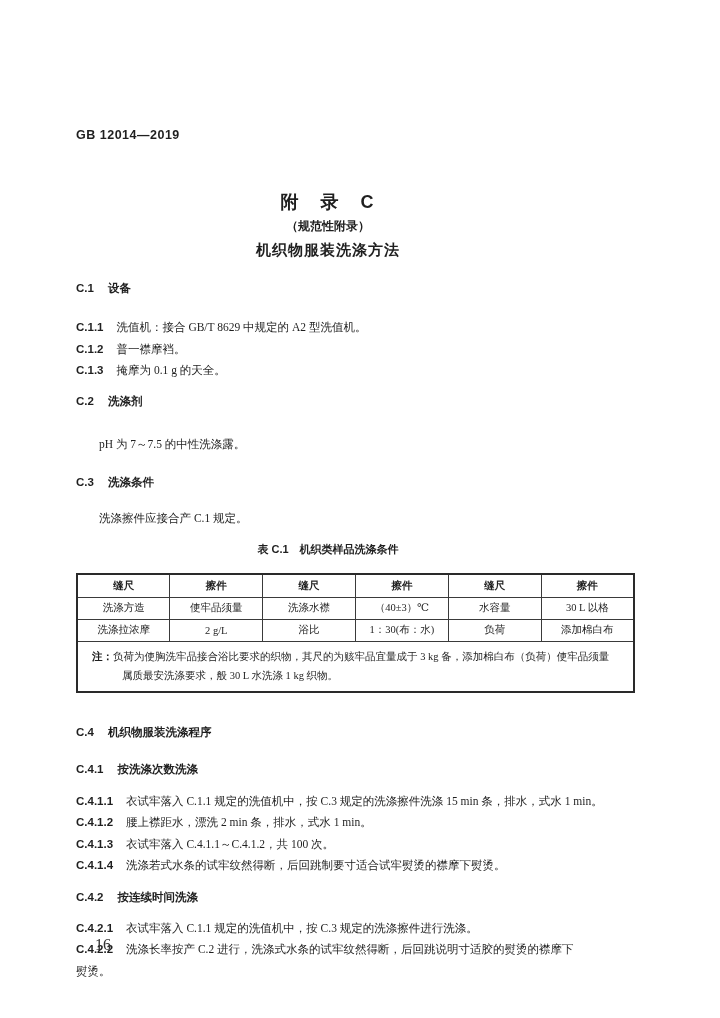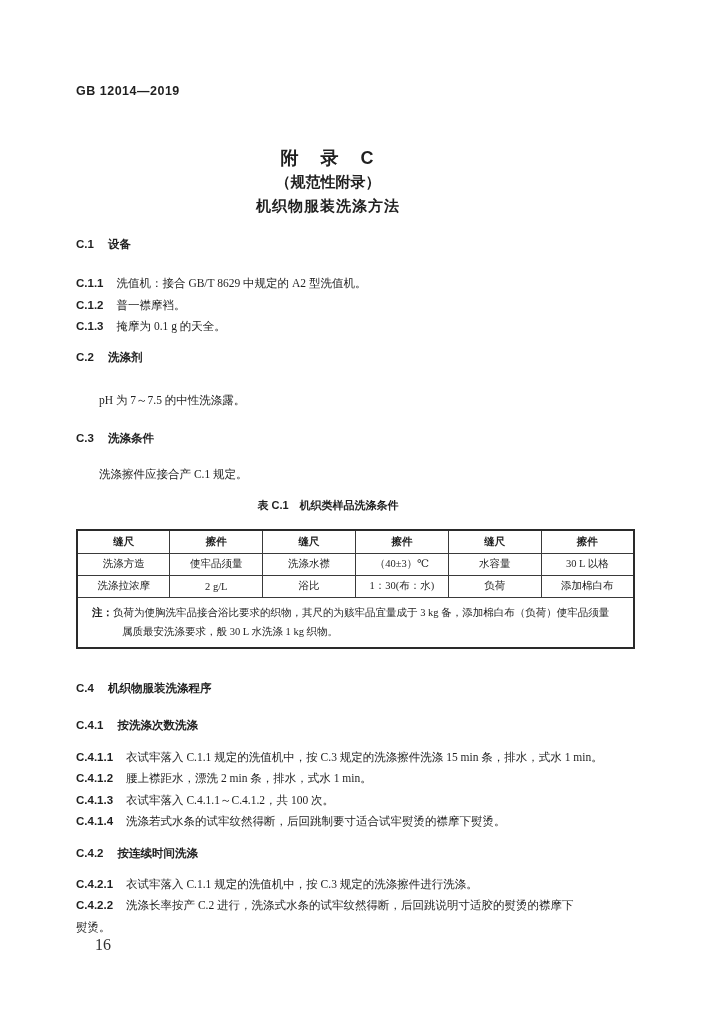--- a/index.html
+++ b/index.html
@@ -12,36 +12,37 @@
     width: 720px;
     height: 1018px;
     overflow: hidden;
     color: #1f1f1f;
     font-family: "Liberation Serif", "DejaVu Serif", serif;
   }
   .page {
     box-sizing: border-box;
     width: 656px;
     padding: 84px 76px 0 76px;
+    margin-top: 44px;
   }
   .doc-header {
     font-family: "Liberation Sans", "DejaVu Sans", sans-serif;
     font-weight: bold;
     font-size: 12.5px;
     line-height: 14px;
     letter-spacing: 0.5px;
   }
   .title-block {
     margin-top: 48px;
     text-align: center;
     font-family: "Liberation Sans", "DejaVu Sans", sans-serif;
     font-weight: bold;
   }
   .title-line1 { font-size: 18px; line-height: 24px; letter-spacing: 2px; }
-  .title-line2 { font-size: 15px;   line-height: 24px; }
+  .title-line2 { font-size: 12px;   line-height: 24px; }
   .title-line3 { font-size: 15px; line-height: 24px; letter-spacing: 1px; }
 
   .sec-heading {
     font-family: "Liberation Sans", "DejaVu Sans", sans-serif;
     font-weight: bold;
     font-size: 11.5px;
     line-height: 15px;
   }
   .sec-heading .num { margin-right: 14px; }
 

